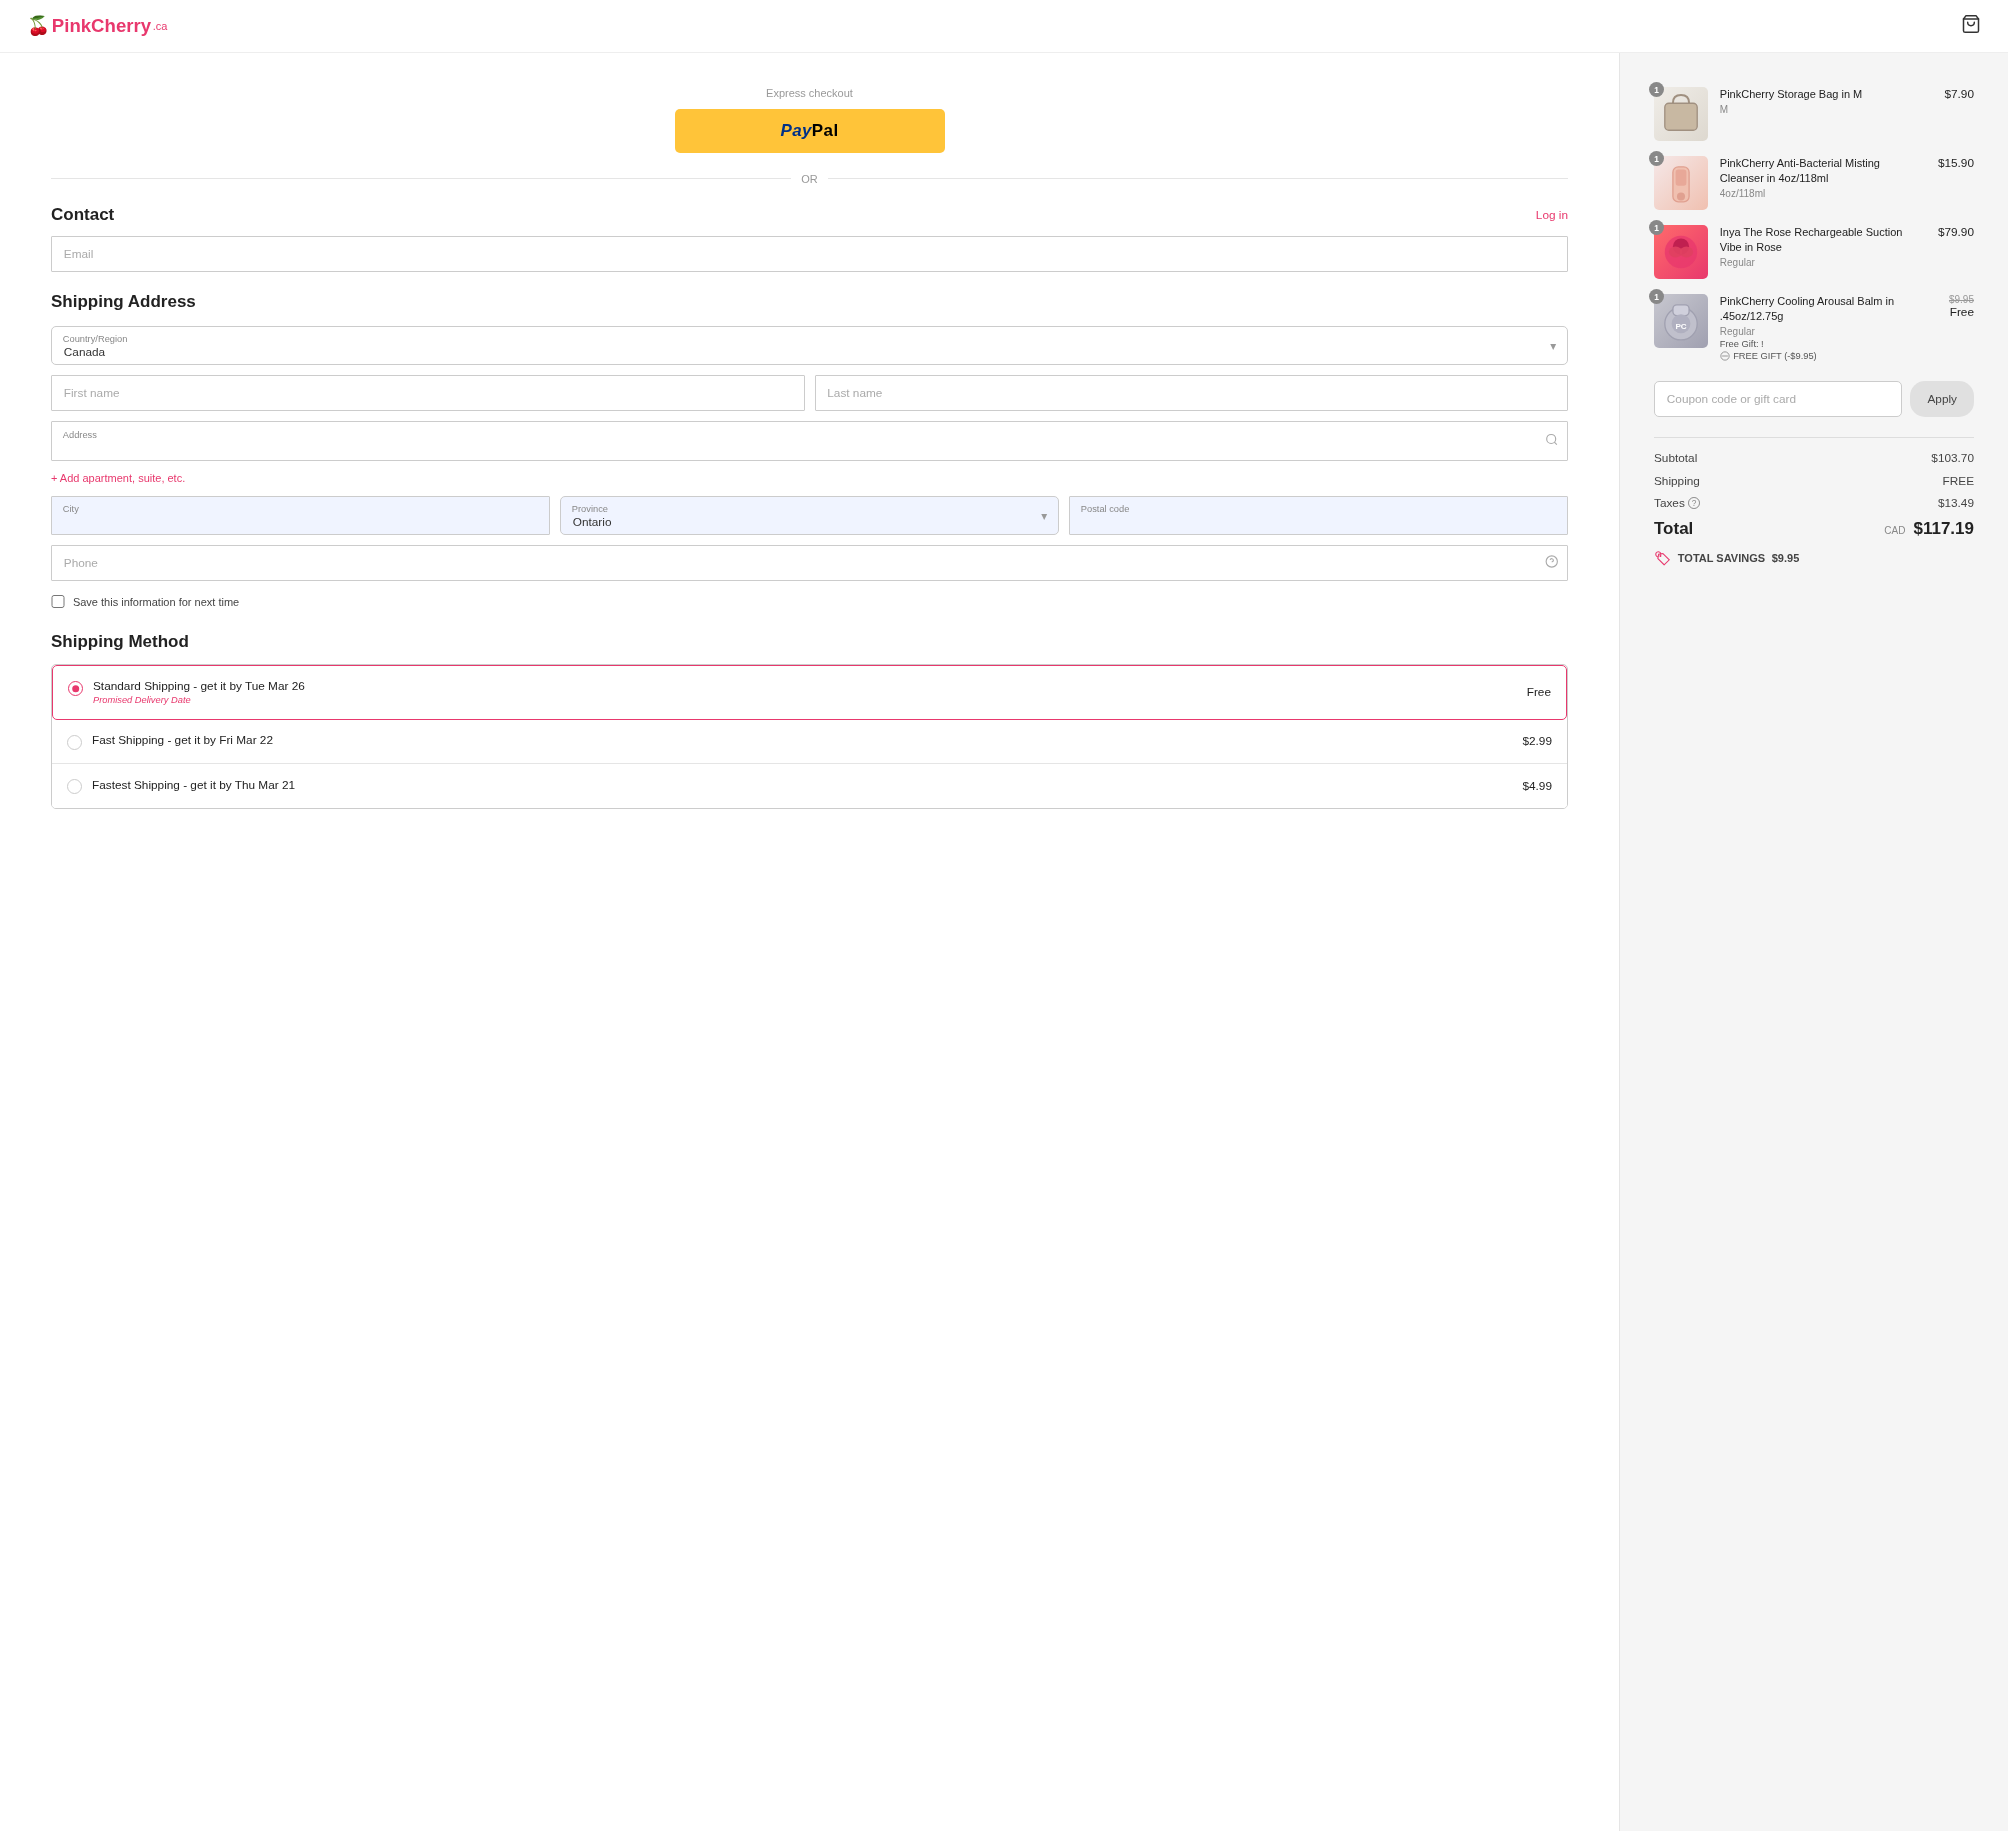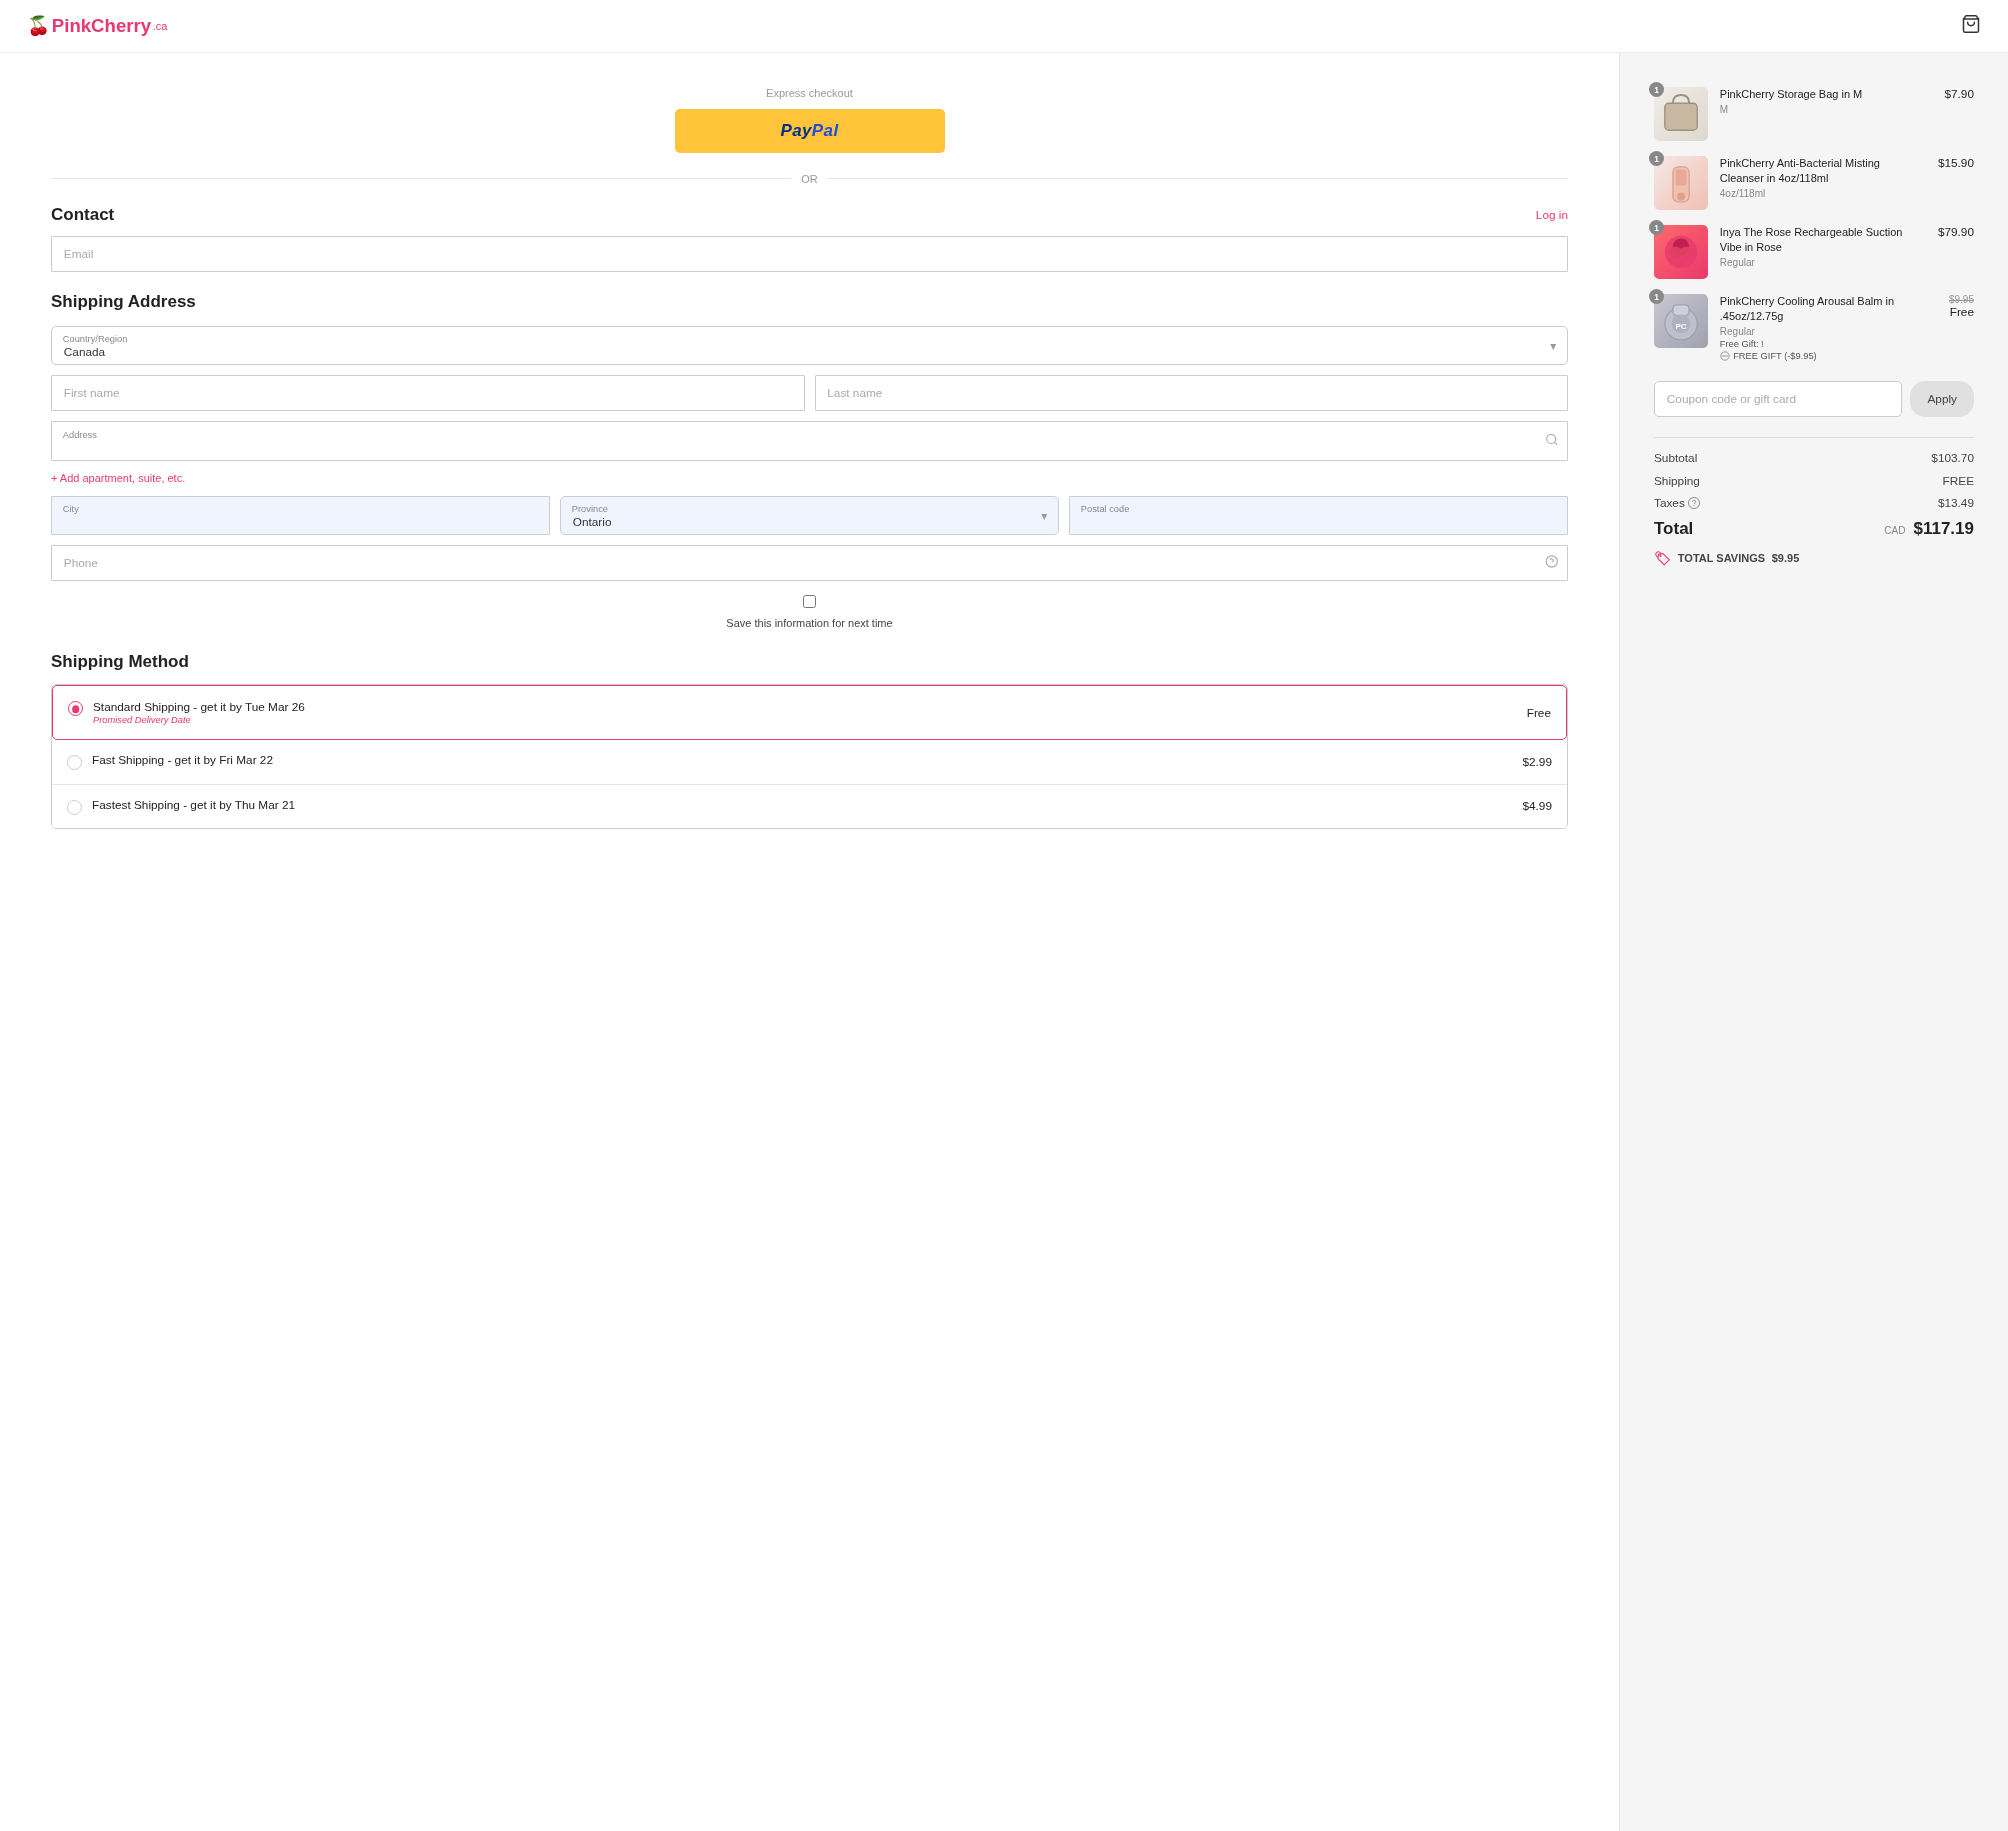--- a/index.html
+++ b/index.html
@@ -51,21 +51,21 @@
 
     .add-apartment { color: #e8386d; font-size: 11px; cursor: pointer; margin-bottom: 11.8px; display: inline-block; }
 
     .city-province-row { display: flex; gap: 10px; margin-bottom: 10px; }
     .city-field { flex: 1; }
     .province-field { flex: 1; }
     .postal-field { flex: 1; }
 
     .pre-filled { background: #f0f4ff !important; }
 
-    .save-info { display: flex; align-items: center; gap: 8.4px; margin-top: 13.5px; font-size: 11px; color: #444; flex-direction: column; }
+    .save-info { display: flex; align-items: center; gap: 8.4px; margin-top: 13.5px; font-size: 11px; color: #444; }
     .save-info input[type=checkbox] { width: 13.5px; height: 13.5px; cursor: pointer; }
 
     .shipping-method-section { margin-top: 23.6px; }
     .shipping-options { border: 0.8px solid #ccc; border-radius: 5px; overflow: hidden; margin-top: 10px; }
     .shipping-option { display: flex; align-items: center; justify-content: space-between; padding: 13.5px 15px; border-bottom: 0.8px solid #e5e5e5; cursor: pointer; background: #fff; gap: 26px; }
     .shipping-option:last-child { border-bottom: none; }
     .shipping-option.selected { border: 1.7px solid #e8386d; border-radius: 5px; background: #fff; }
     .shipping-option-left { display: flex; align-items: flex-start; gap: 10px; }
     .radio-circle { width: 15px; height: 15px; border-radius: 50%; border: 1.7px solid #ccc; flex-shrink: 0; margin-top: 1.7px; position: relative; }
     .radio-circle.checked { border-color: #e8386d; }
@@ -139,21 +139,21 @@
   </header>
 
   <div class="main">
 
     <div class="left-panel">
 
       
       <div class="express-checkout">
         <div class="express-checkout-label">Express checkout</div>
         <button class="paypal-btn">
-          <span style="color:#003087; font-style:italic;">Pay</span><span style="color:#1d4ed8; font-style:italic;">Pal</span>
+          <span style="color:#003087; font-style:italic;">Pay</span><span style="color:#000000; ">Pal</span>
         </button>
       </div>
 
       <div class="or-divider">
         <span>OR</span>
       </div>
 
       
       <div class="contact-header">
         <h2 class="section-title" style="margin-bottom:0;">Contact</h2>

